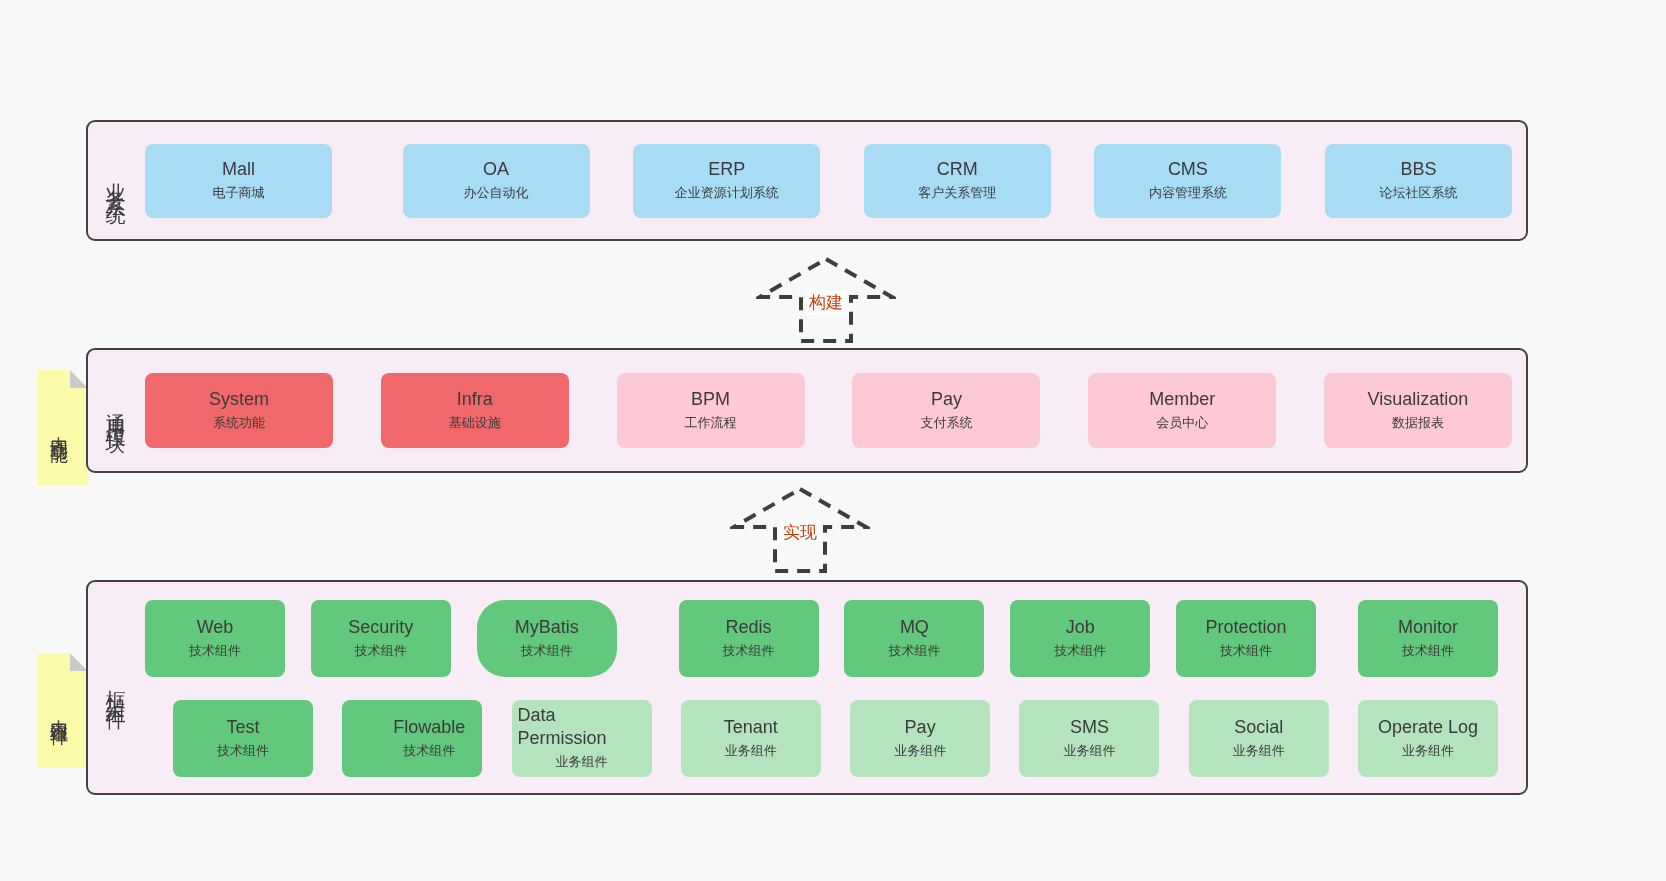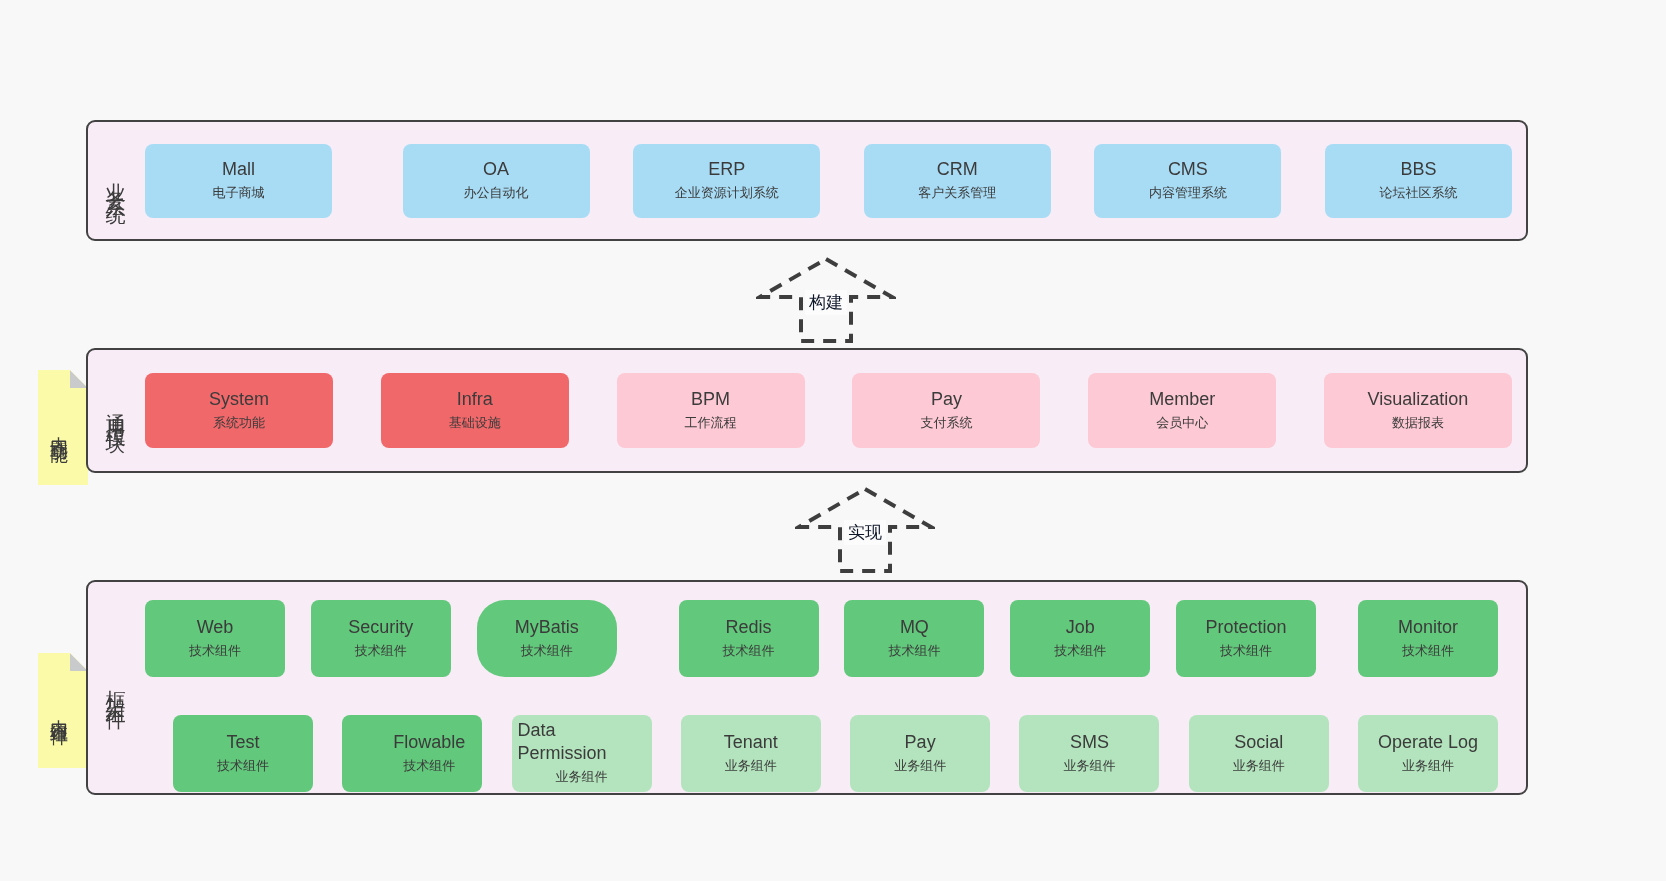--- a/index.html
+++ b/index.html
@@ -21,21 +21,21 @@
   .side-label{
     position:absolute;left:0;top:0;bottom:0;width:57px;
     display:flex;align-items:center;justify-content:center;
     writing-mode:vertical-rl;text-orientation:upright;
     font-size:20px;letter-spacing:7px;color:#3b3b3b;
   }
   .rows{
     position:absolute;left:57px;right:14px;top:0;bottom:0;
     display:flex;flex-direction:column;justify-content:center;
   }
-  .panel-2 .rows{right:28px;justify-content:flex-start;padding-top:18px;gap:38px;}
+  .panel-2 .rows{right:28px;justify-content:flex-start;padding-top:18px;gap:23px;}
   .row{display:flex;justify-content:space-between;}
   .box{
     display:flex;flex-direction:column;align-items:center;justify-content:center;
     border-radius:8px;text-align:left;box-sizing:border-box;padding:2px 6px;
   }
   .panel-0 .box{width:187px;height:74px;}
   .panel-1 .box{width:188px;height:75px;}
   .panel-2 .box{width:140px;height:77px;}
   .box-name{font-size:18px;line-height:23px;max-width:128px;}
   .panel-0 .box-name,.panel-1 .box-name{max-width:176px;}
@@ -56,24 +56,24 @@
   .note-text{
     writing-mode:vertical-rl;text-orientation:upright;
     font-size:18px;letter-spacing:3px;color:#3b3b3b;margin-right:8px;
   }
   
   .arrow{position:absolute;width:140px;height:88px;z-index:0;}
   .arrow svg{display:block;}
   .arrow-label{
     position:absolute;left:50%;top:34px;transform:translateX(-50%);
     background:#fcfcfc;padding:1px 4px;font-size:17px;white-space:nowrap;
-    color:#0f172a;
+    color:#c2410c;
   }
   .arrow-build{left:756px;top:256px;}
-  .arrow-impl{left:795px;top:486px;font-family:Liberation Serif, serif;}
+  .arrow-impl{left:730px;top:486px;font-family:Liberation Serif, serif;}
 </style>
 </head>
 <body>
 
 <div class="stage">
 
   <div id="layers-mount">
       <div class="panel panel-0">
         <div class="side-label">业务系统</div>
         <div class="rows">

